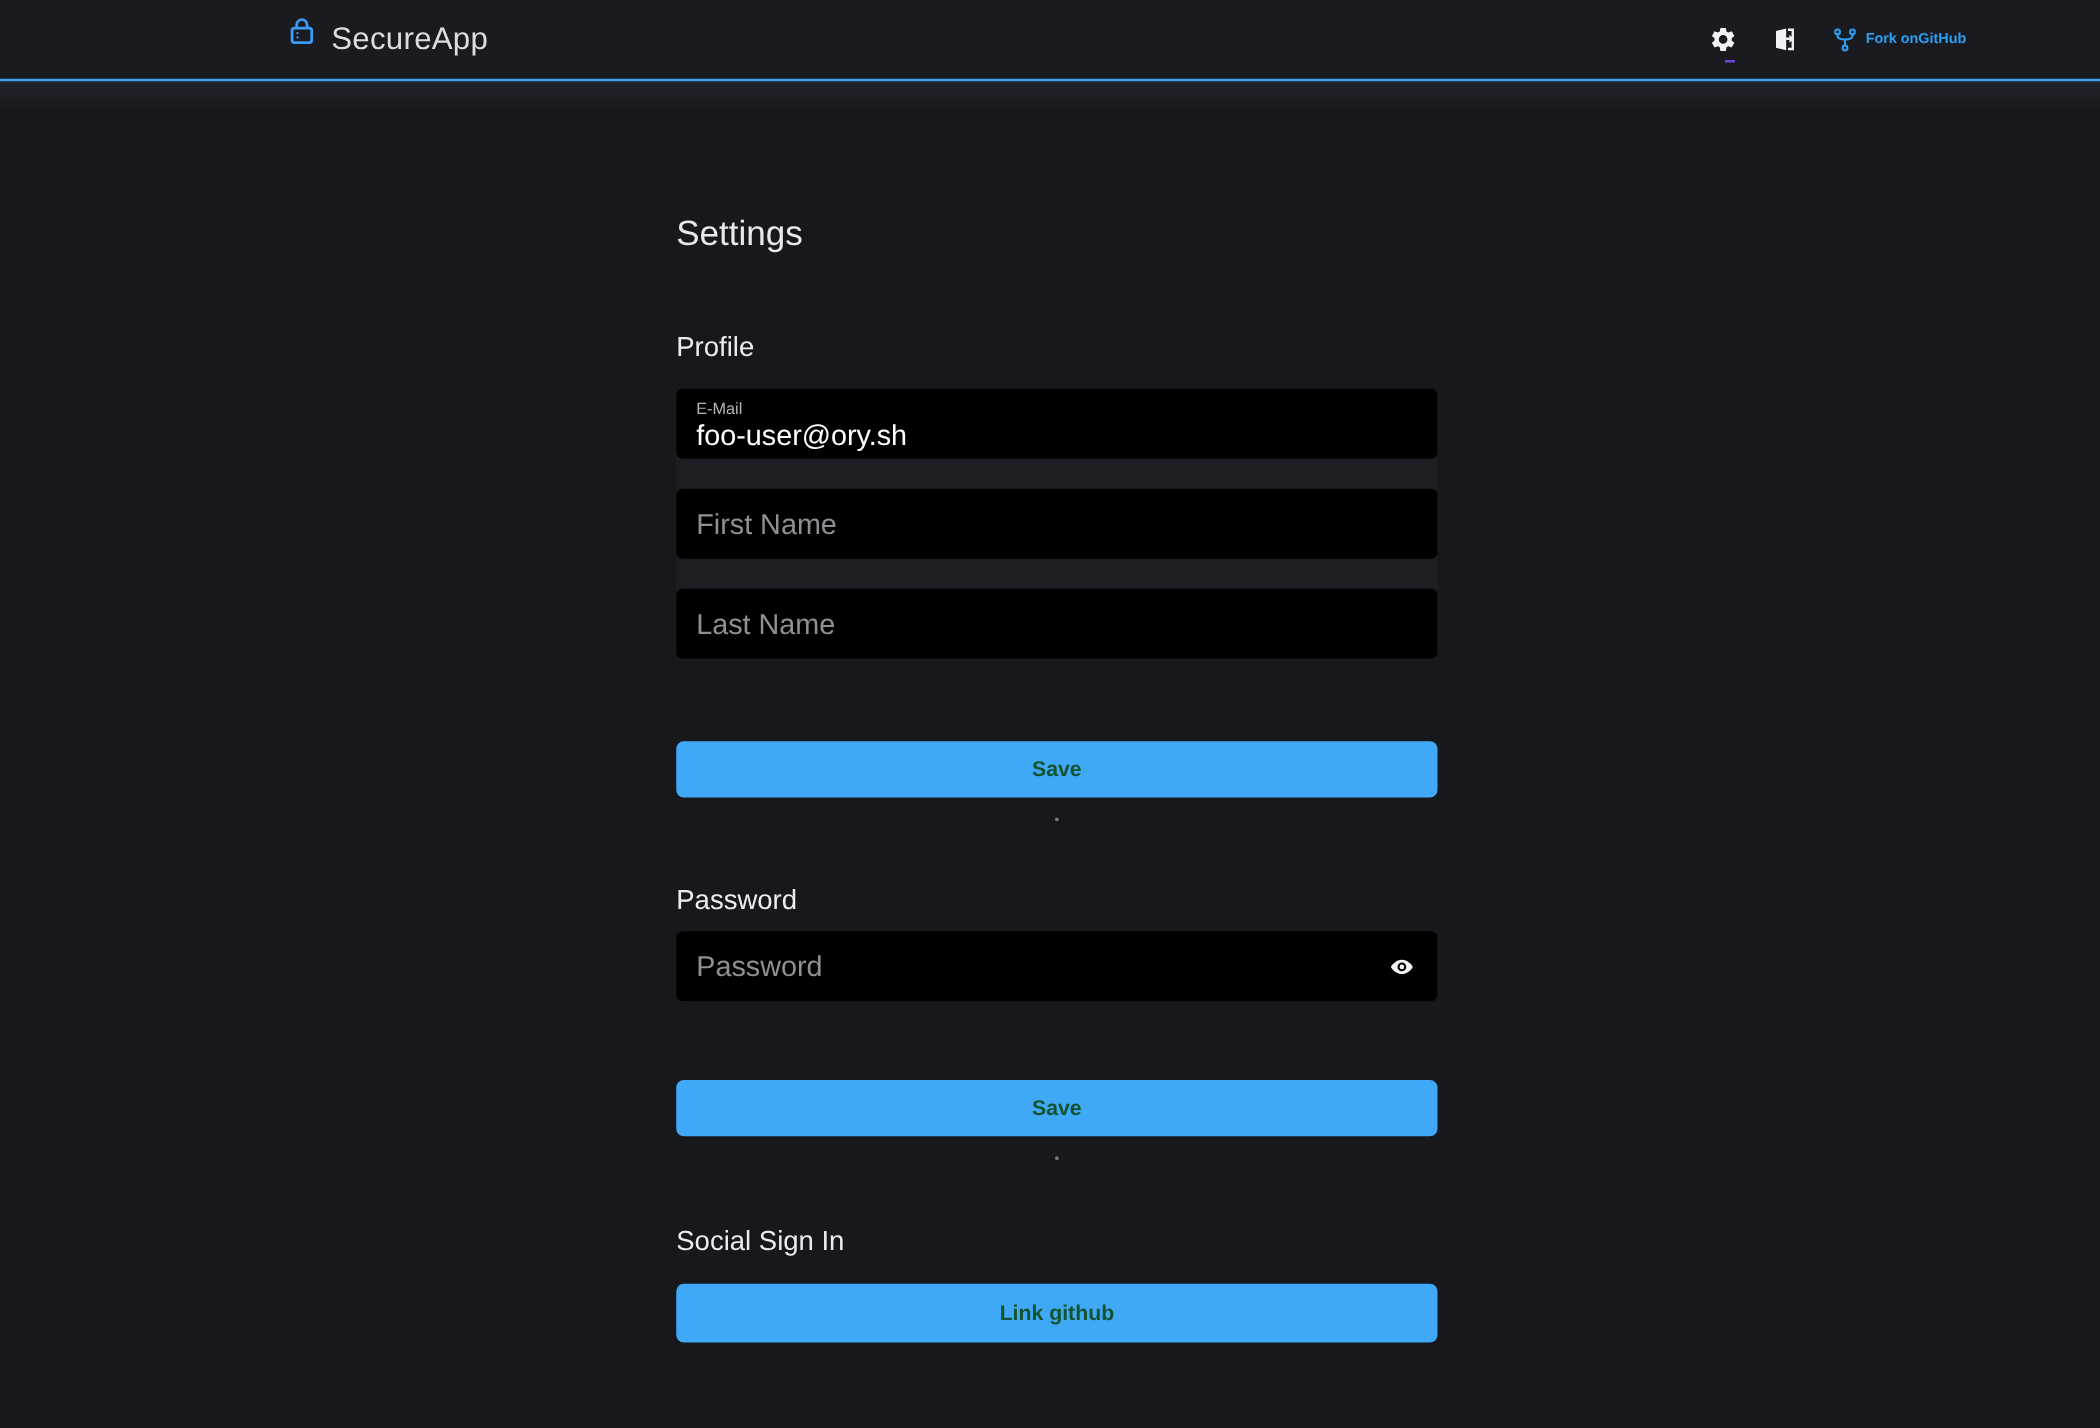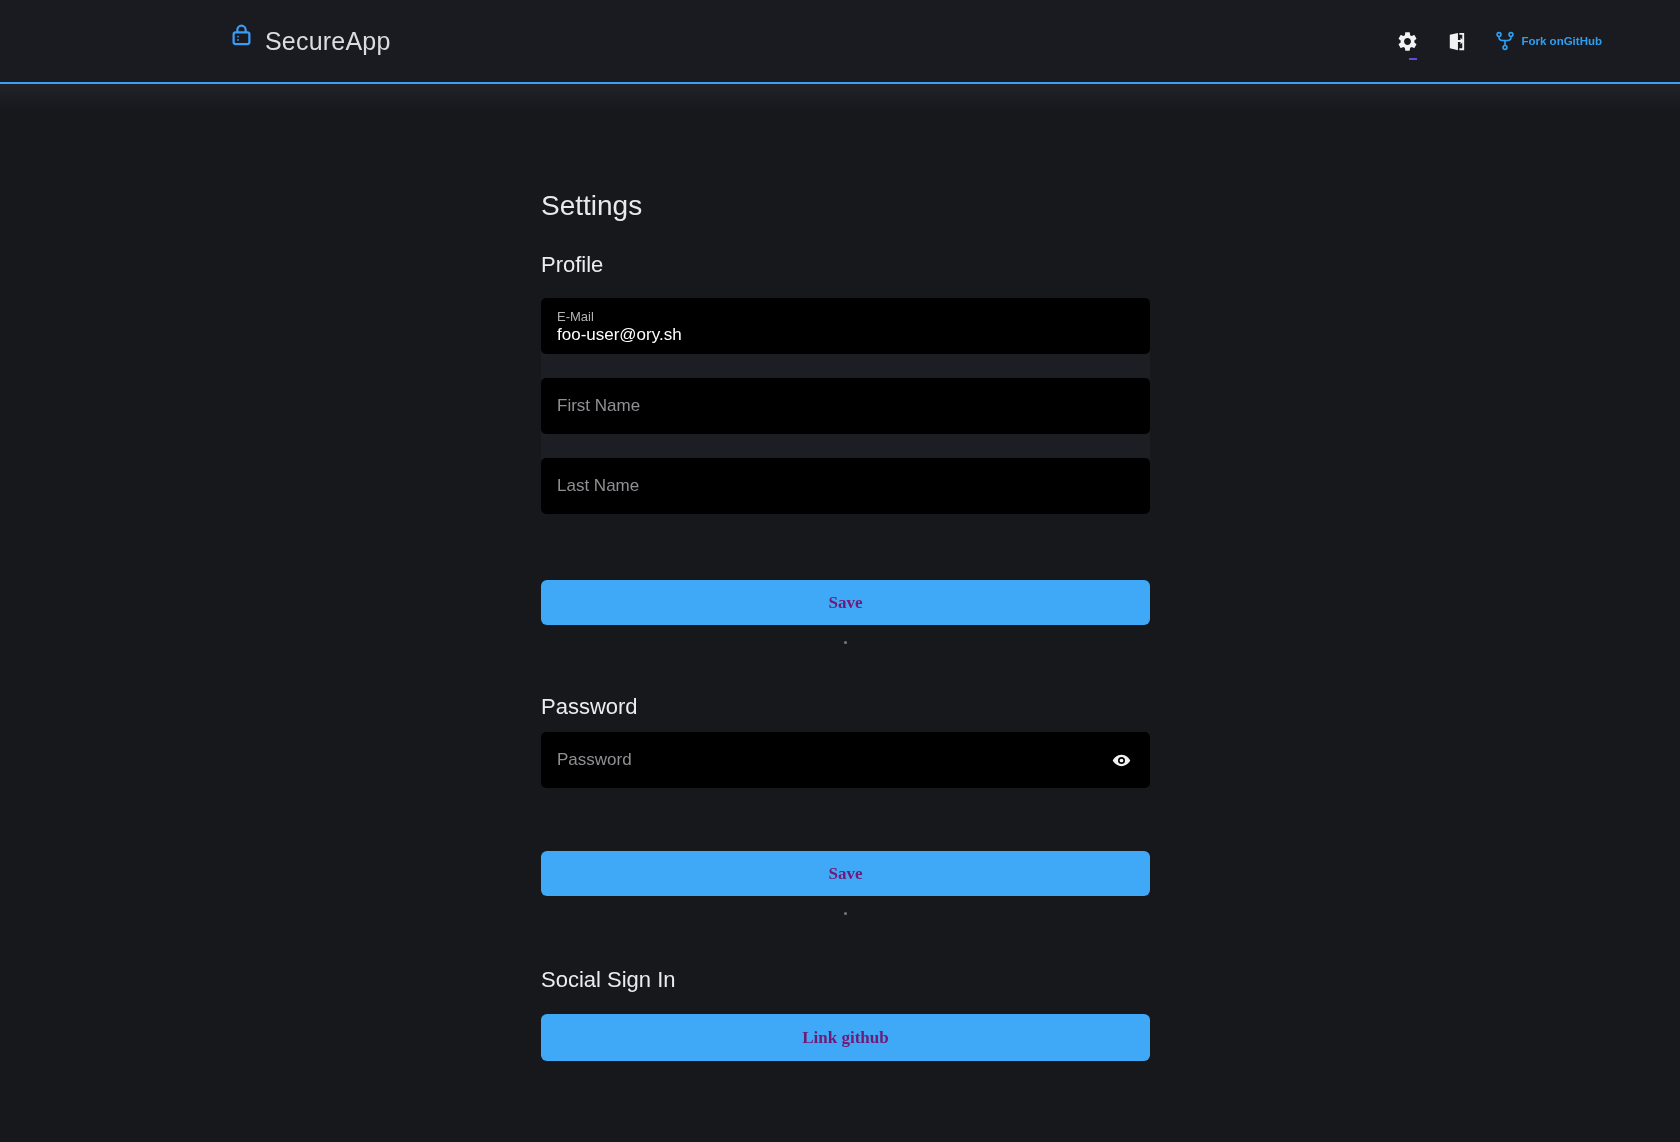--- a/index.html
+++ b/index.html
@@ -6,26 +6,26 @@
   html, body {
     width: 1680px; height: 1142px;
     background: #17181c;
     font-family: "Liberation Sans", sans-serif;
     overflow: hidden;
     color: #e8e8ea;
   }
 
   
   .header {
-    height: 84px;
+    height: 65px;
     background: #1a1b20;
     border-bottom: 2px solid #3da0f2;
     display: flex;
     justify-content: space-between;
-    padding: 0 78px 0 228px;
+    padding: 0 107px 0 228px;
     position: relative;
   }
   .brand { display: flex; align-items: center; gap: 10px; cursor: pointer; }
   .brand .lock { transform: translateY(-7px); display: inline-flex; }
   .brand-title {
     font-size: 25px;
     color: #dcdcde;
     letter-spacing: .2px;
   }
   .header-actions { display: flex; align-items: center; gap: 26px; }
@@ -63,21 +63,21 @@
     font-weight: 400;
     color: #e9e9ec;
     line-height: 48px;
   }
   .section-heading {
     font-size: 22px;
     font-weight: 400;
     color: #ececef;
     line-height: 28px;
   }
-  .heading-profile { margin-top: 21px; }
+  .heading-profile { margin-top: 53px; }
   .heading-password { margin-top: 49px; }
   .heading-social { margin-top: 51px; }
 
   .card {
     margin-top: 19px;
     background: #1d1e23;
     border-radius: 4px;
     display: flex; flex-direction: column; gap: 24px;
   }
   .card-password { margin-top: 11px; }
@@ -96,44 +96,44 @@
   .field .inner-label {
     font-size: 13px;
     color: #b3b3b6;
     line-height: 16px;
     margin-top: 2px;
   }
   .field input {
     background: transparent;
     border: none; outline: none;
     color: #fff;
-    font-size: 17px;
+    font-size: 23px;
     font-family: "Liberation Sans", sans-serif;
     width: 100%;
     padding: 0;
   }
   .field input::placeholder { color: #8f9094; opacity: 1; }
   .field.with-icon { flex-direction: row; align-items: center; }
   .field.with-icon input { flex: 1; }
   .eye-btn {
     background: none; border: none; cursor: pointer;
     display: inline-flex; align-items: center; padding: 0 2px;
   }
 
   .btn-primary {
     display: block;
     width: 100%;
     height: 45px;
     background: #3fa9f8;
     border: none;
     border-radius: 6px;
-    color: #701a75;
+    color: #14532d;
     font-size: 17px;
     font-weight: bold;
-    font-family: Liberation Serif, serif;
+    font-family: Liberation Sans, sans-serif;
     cursor: pointer;
   }
   .btn-save-profile { margin-top: 66px; }
   .btn-save-password { margin-top: 63px; }
   .btn-link-github { margin-top: 20px; height: 47px; }
 
   .dot {
     width: 3px; height: 3px;
     background: #77787c;
     border-radius: 50%;

